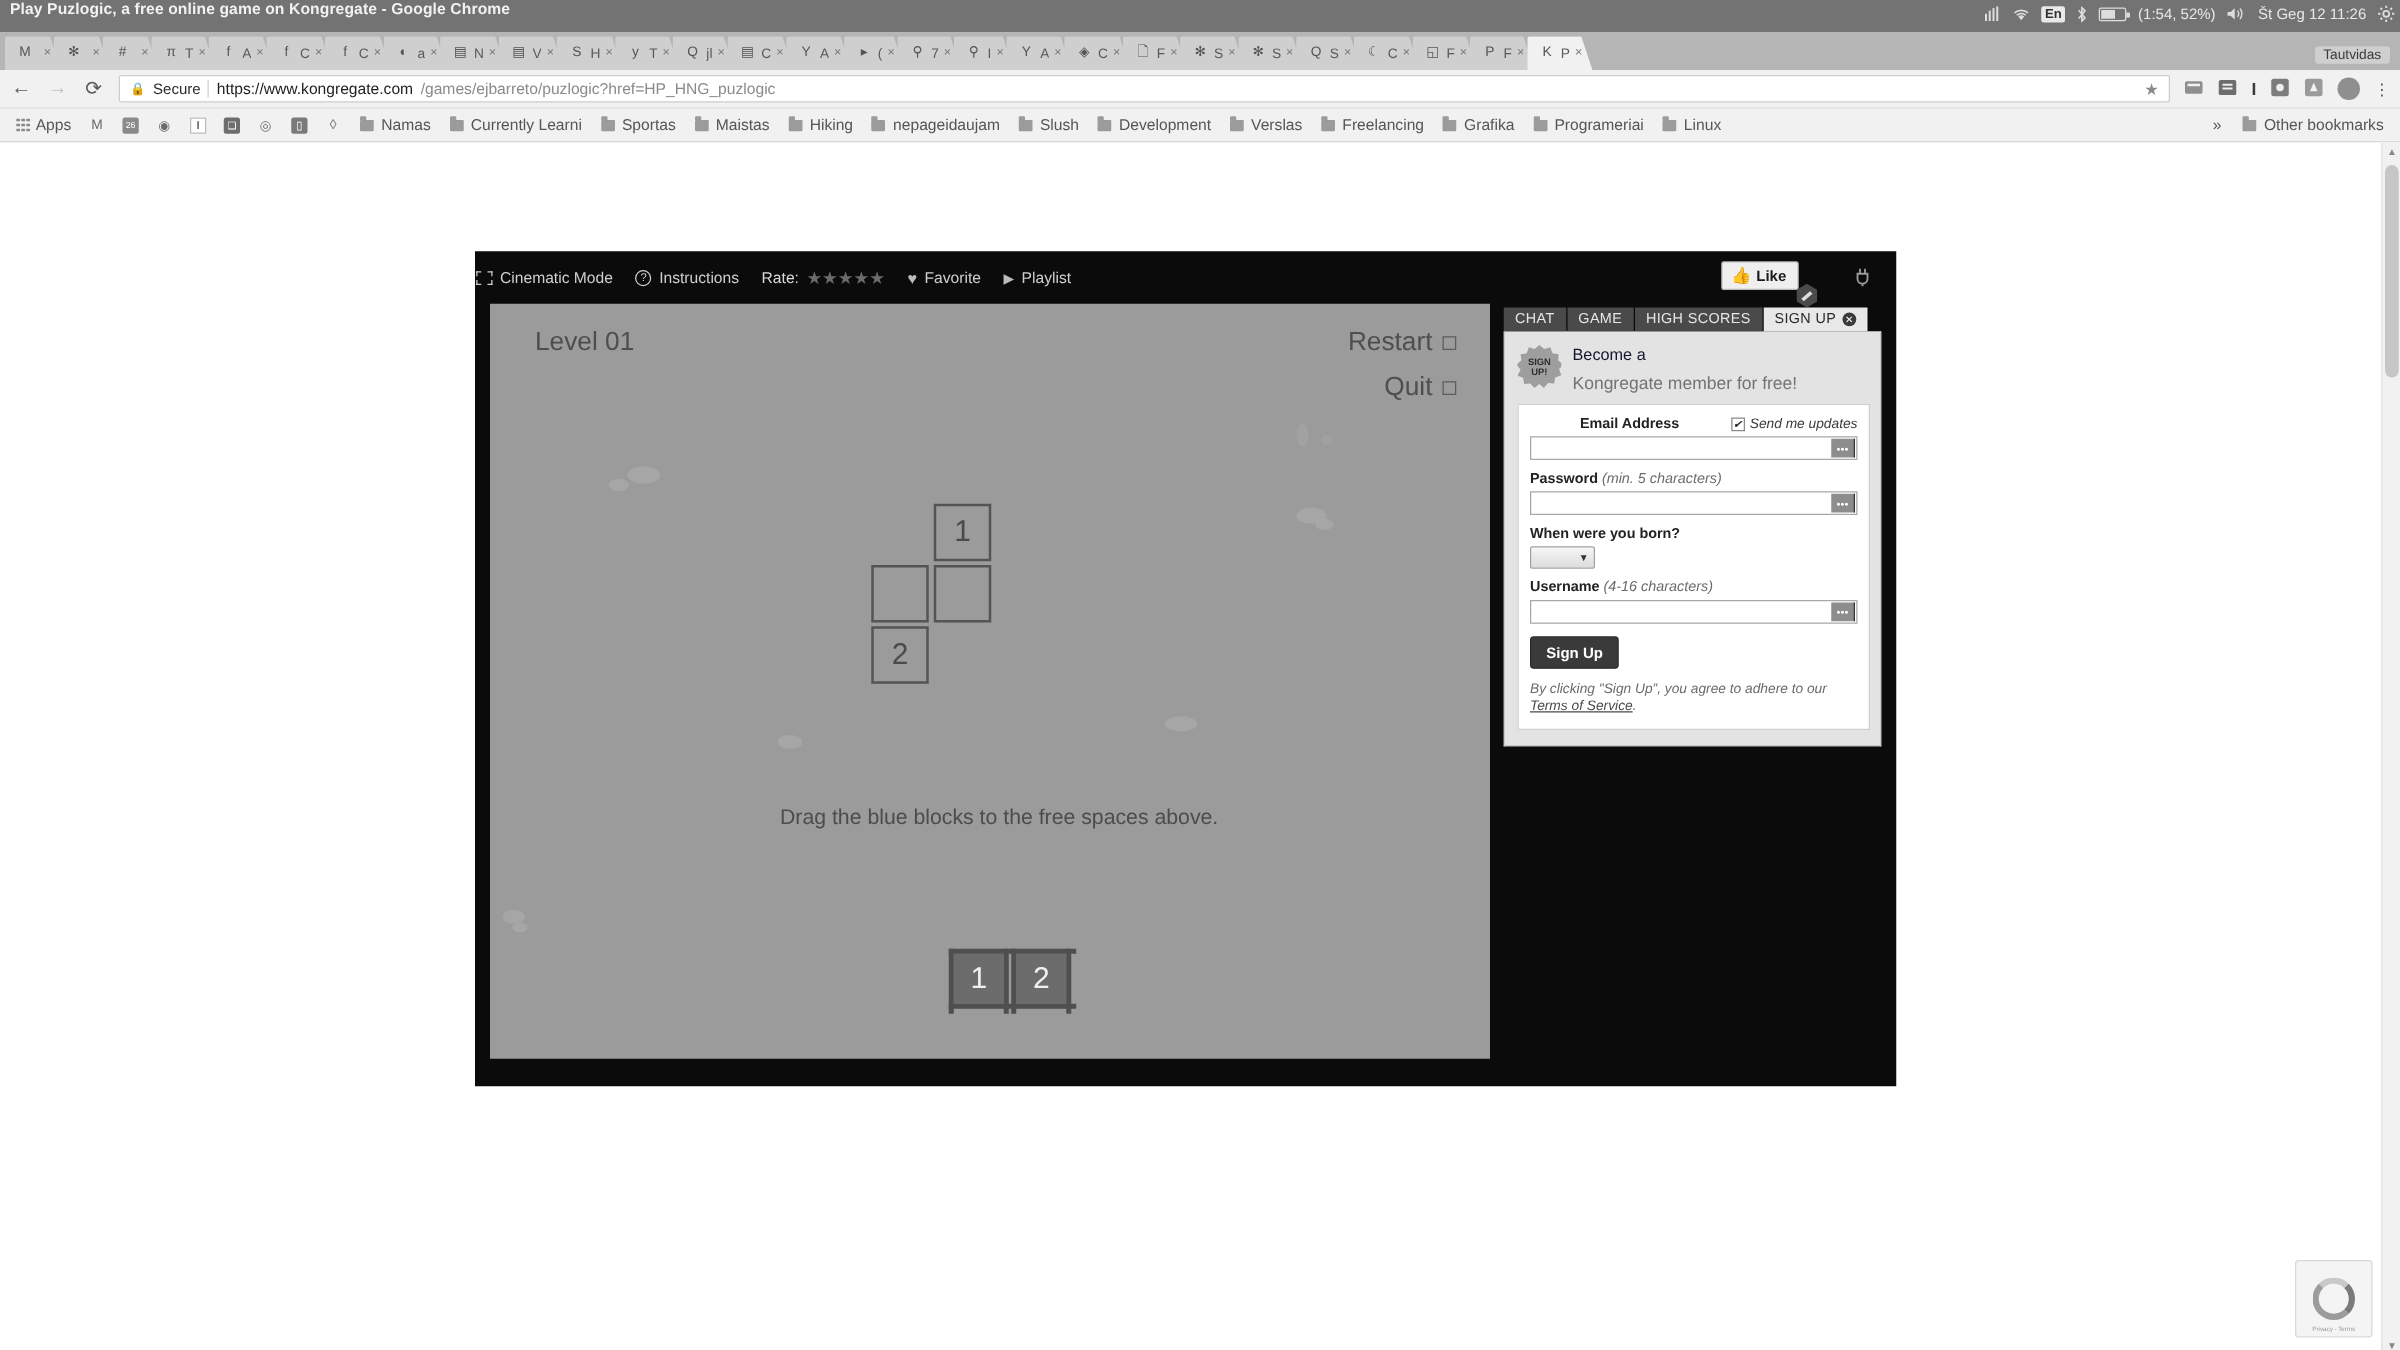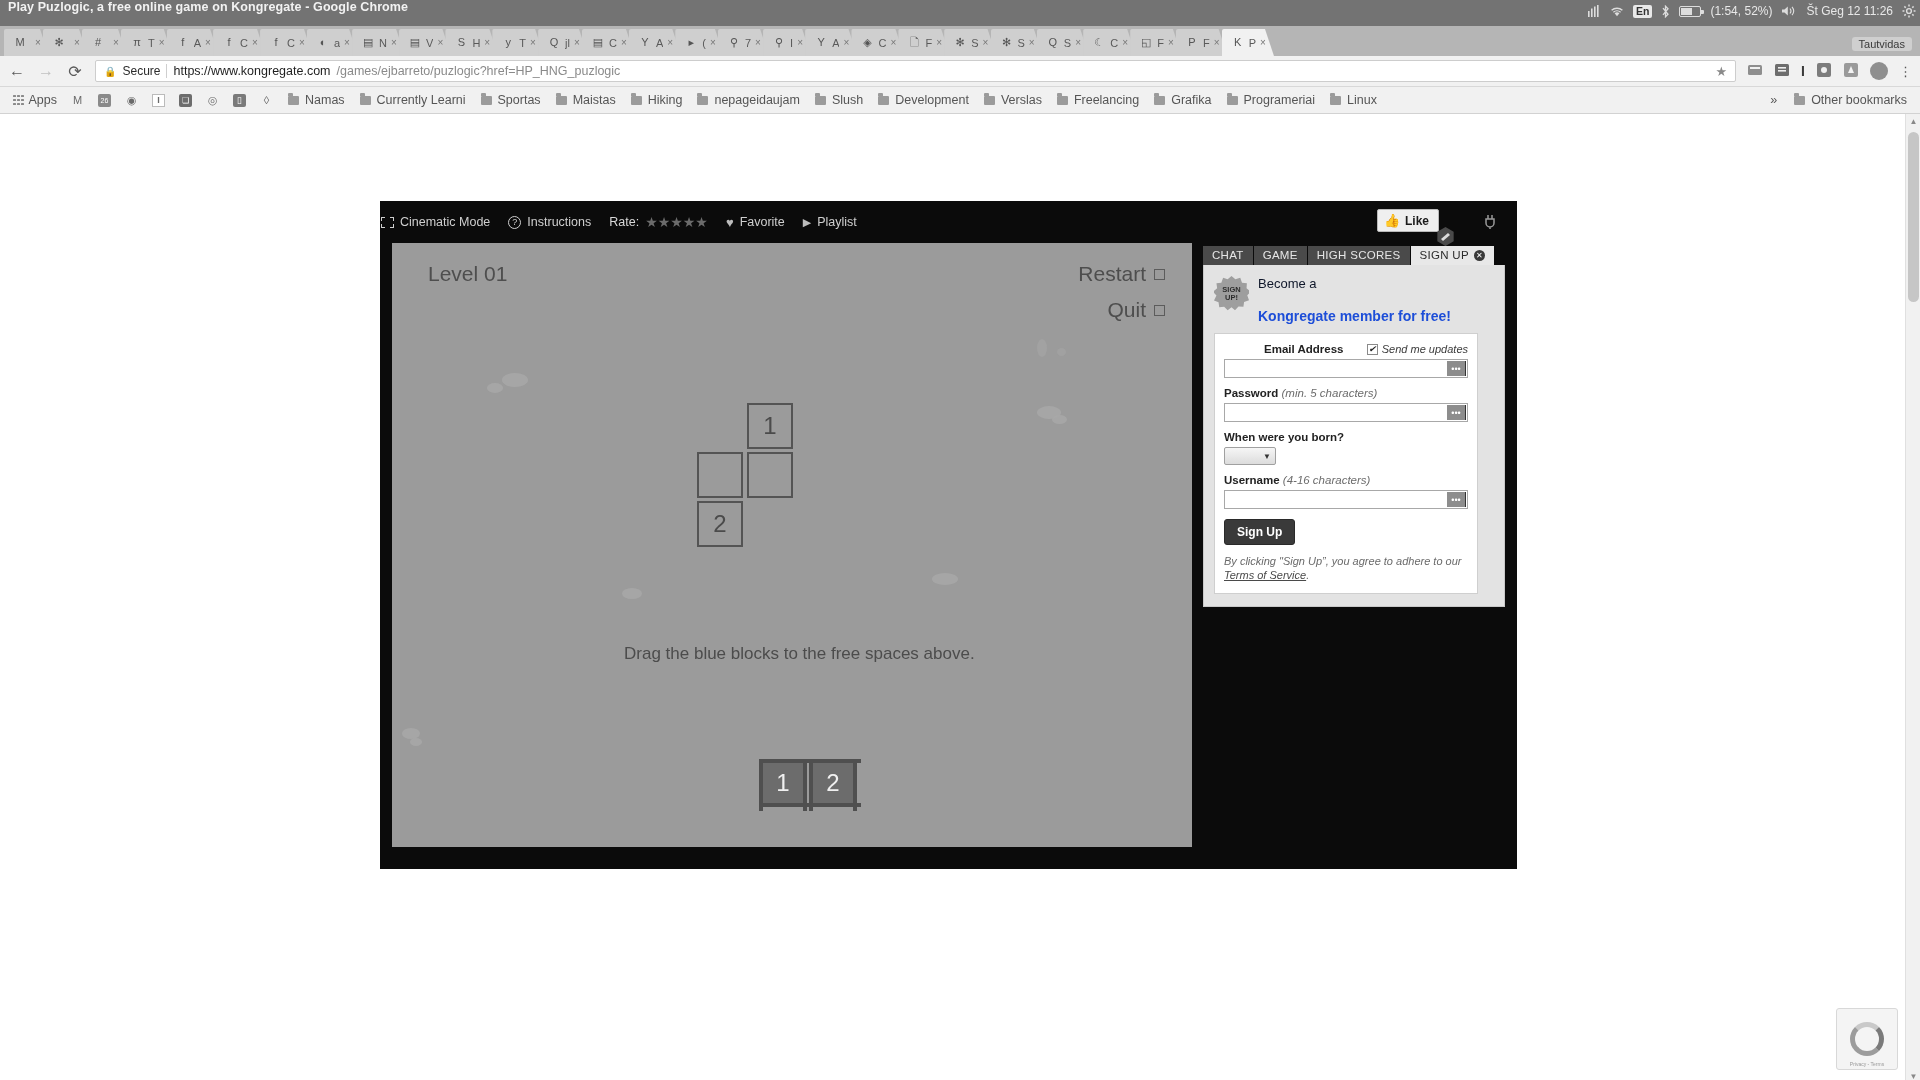--- a/index.html
+++ b/index.html
@@ -277,35 +277,35 @@
     padding: 3px 9px 4px 9px; font-size:11.5px;
     background:#4a4a4a; color:#e6e6e6;
     margin-right:1px; letter-spacing:0.3px;
   }
   .stab.active { background:#e8e8e8; color:#2b2b2b; display:flex; align-items:center; gap:5px;}
   .stab .xico {
     width:11px;height:11px;border-radius:50%;background:#3a3a3a;color:#fff;
     font-size:8px;display:inline-flex;align-items:center;justify-content:center;
   }
   .signup-card {
-    background:#e3e3e3; padding: 11px 26px 12px 10px;
+    background:#e3e3e3; padding: 11px 8px 12px 10px;
     border:1px solid #c9c9c9; border-top:0;
   }
   .su-head { display:flex; gap:9px; align-items:flex-start; }
   .su-badge {
     width:35px;height:35px;flex:0 0 35px;
     background:#9e9e9e;
     clip-path: polygon(50% 0%,61% 9%,75% 5%,80% 19%,94% 21%,93% 35%,105% 45%,95% 55%,
                        100% 69%,86% 74%,84% 88%,70% 87%,60% 98%,50% 89%,39% 98%,29% 88%,
                        15% 89%,13% 75%,0% 70%,7% 56%,-3% 45%,9% 35%,7% 21%,21% 19%,26% 5%,39% 9%);
     display:flex;align-items:center;justify-content:center;flex-direction:column;
     color:#2d2d2d; font-size:7.5px; font-weight:bold; line-height:8px;
   }
   .su-title1 { font-size:13px; color:#0f172a; }
-  .su-title2 { font-size:14px; font-weight:bold; color:#1d4ed8; margin-top:17px;}
+  .su-title2 { font-size:14px; font-weight:normal; color:#737373; margin-top:7px;}
   .su-body { font-size:11.5px; color:#3b3b3b; line-height:14.8px; margin-top:9px; }
   .su-body a { color:#2b2b2b; font-style:italic; text-decoration:underline; font-weight:bold;}
   .su-form {
     background:#fff; border:1px solid #cfcfcf; margin-top:9px;
     padding:9px 9px 11px 9px;
   }
   .fl-row { display:flex; align-items:center; justify-content:space-between;margin-left:40px; }
   .flabel { font-size:11.5px; font-weight:bold; color:#222; }
   .flabel em { font-weight:normal; font-style:italic; color:#6b6b6b; }
   .upd { font-size:11px; font-style:italic; color:#3a3a3a; display:flex;align-items:center;gap:4px;}

